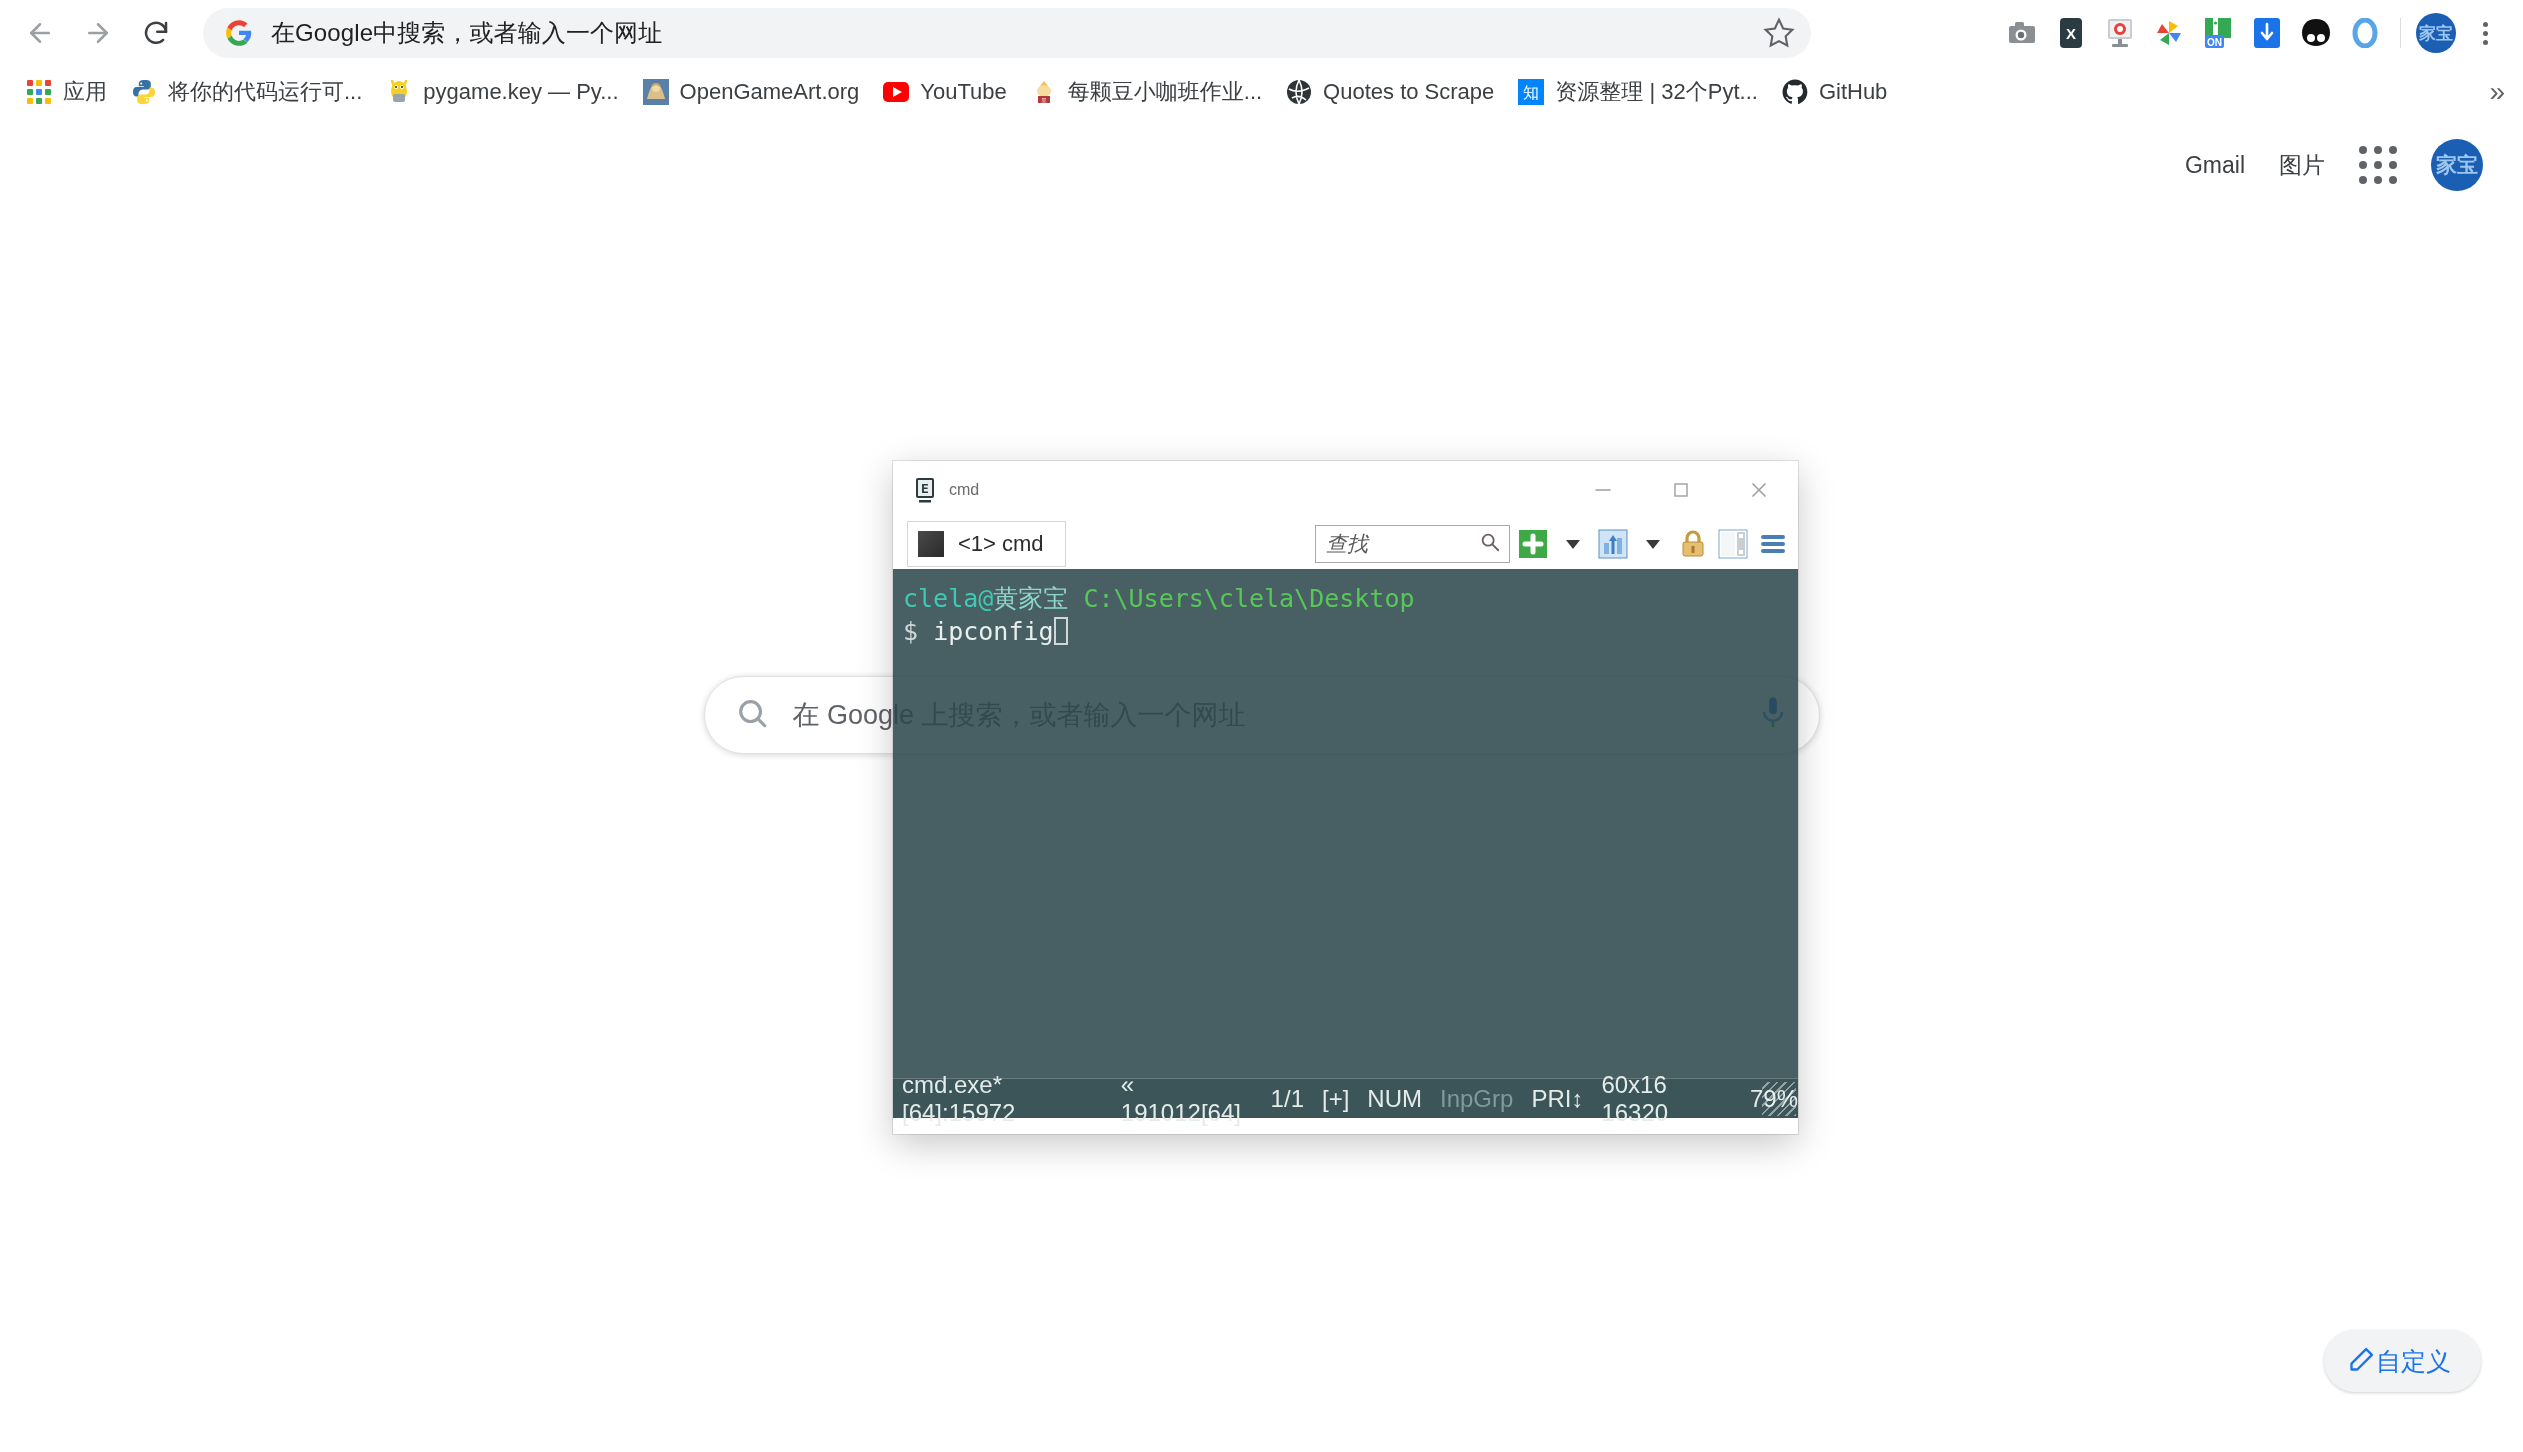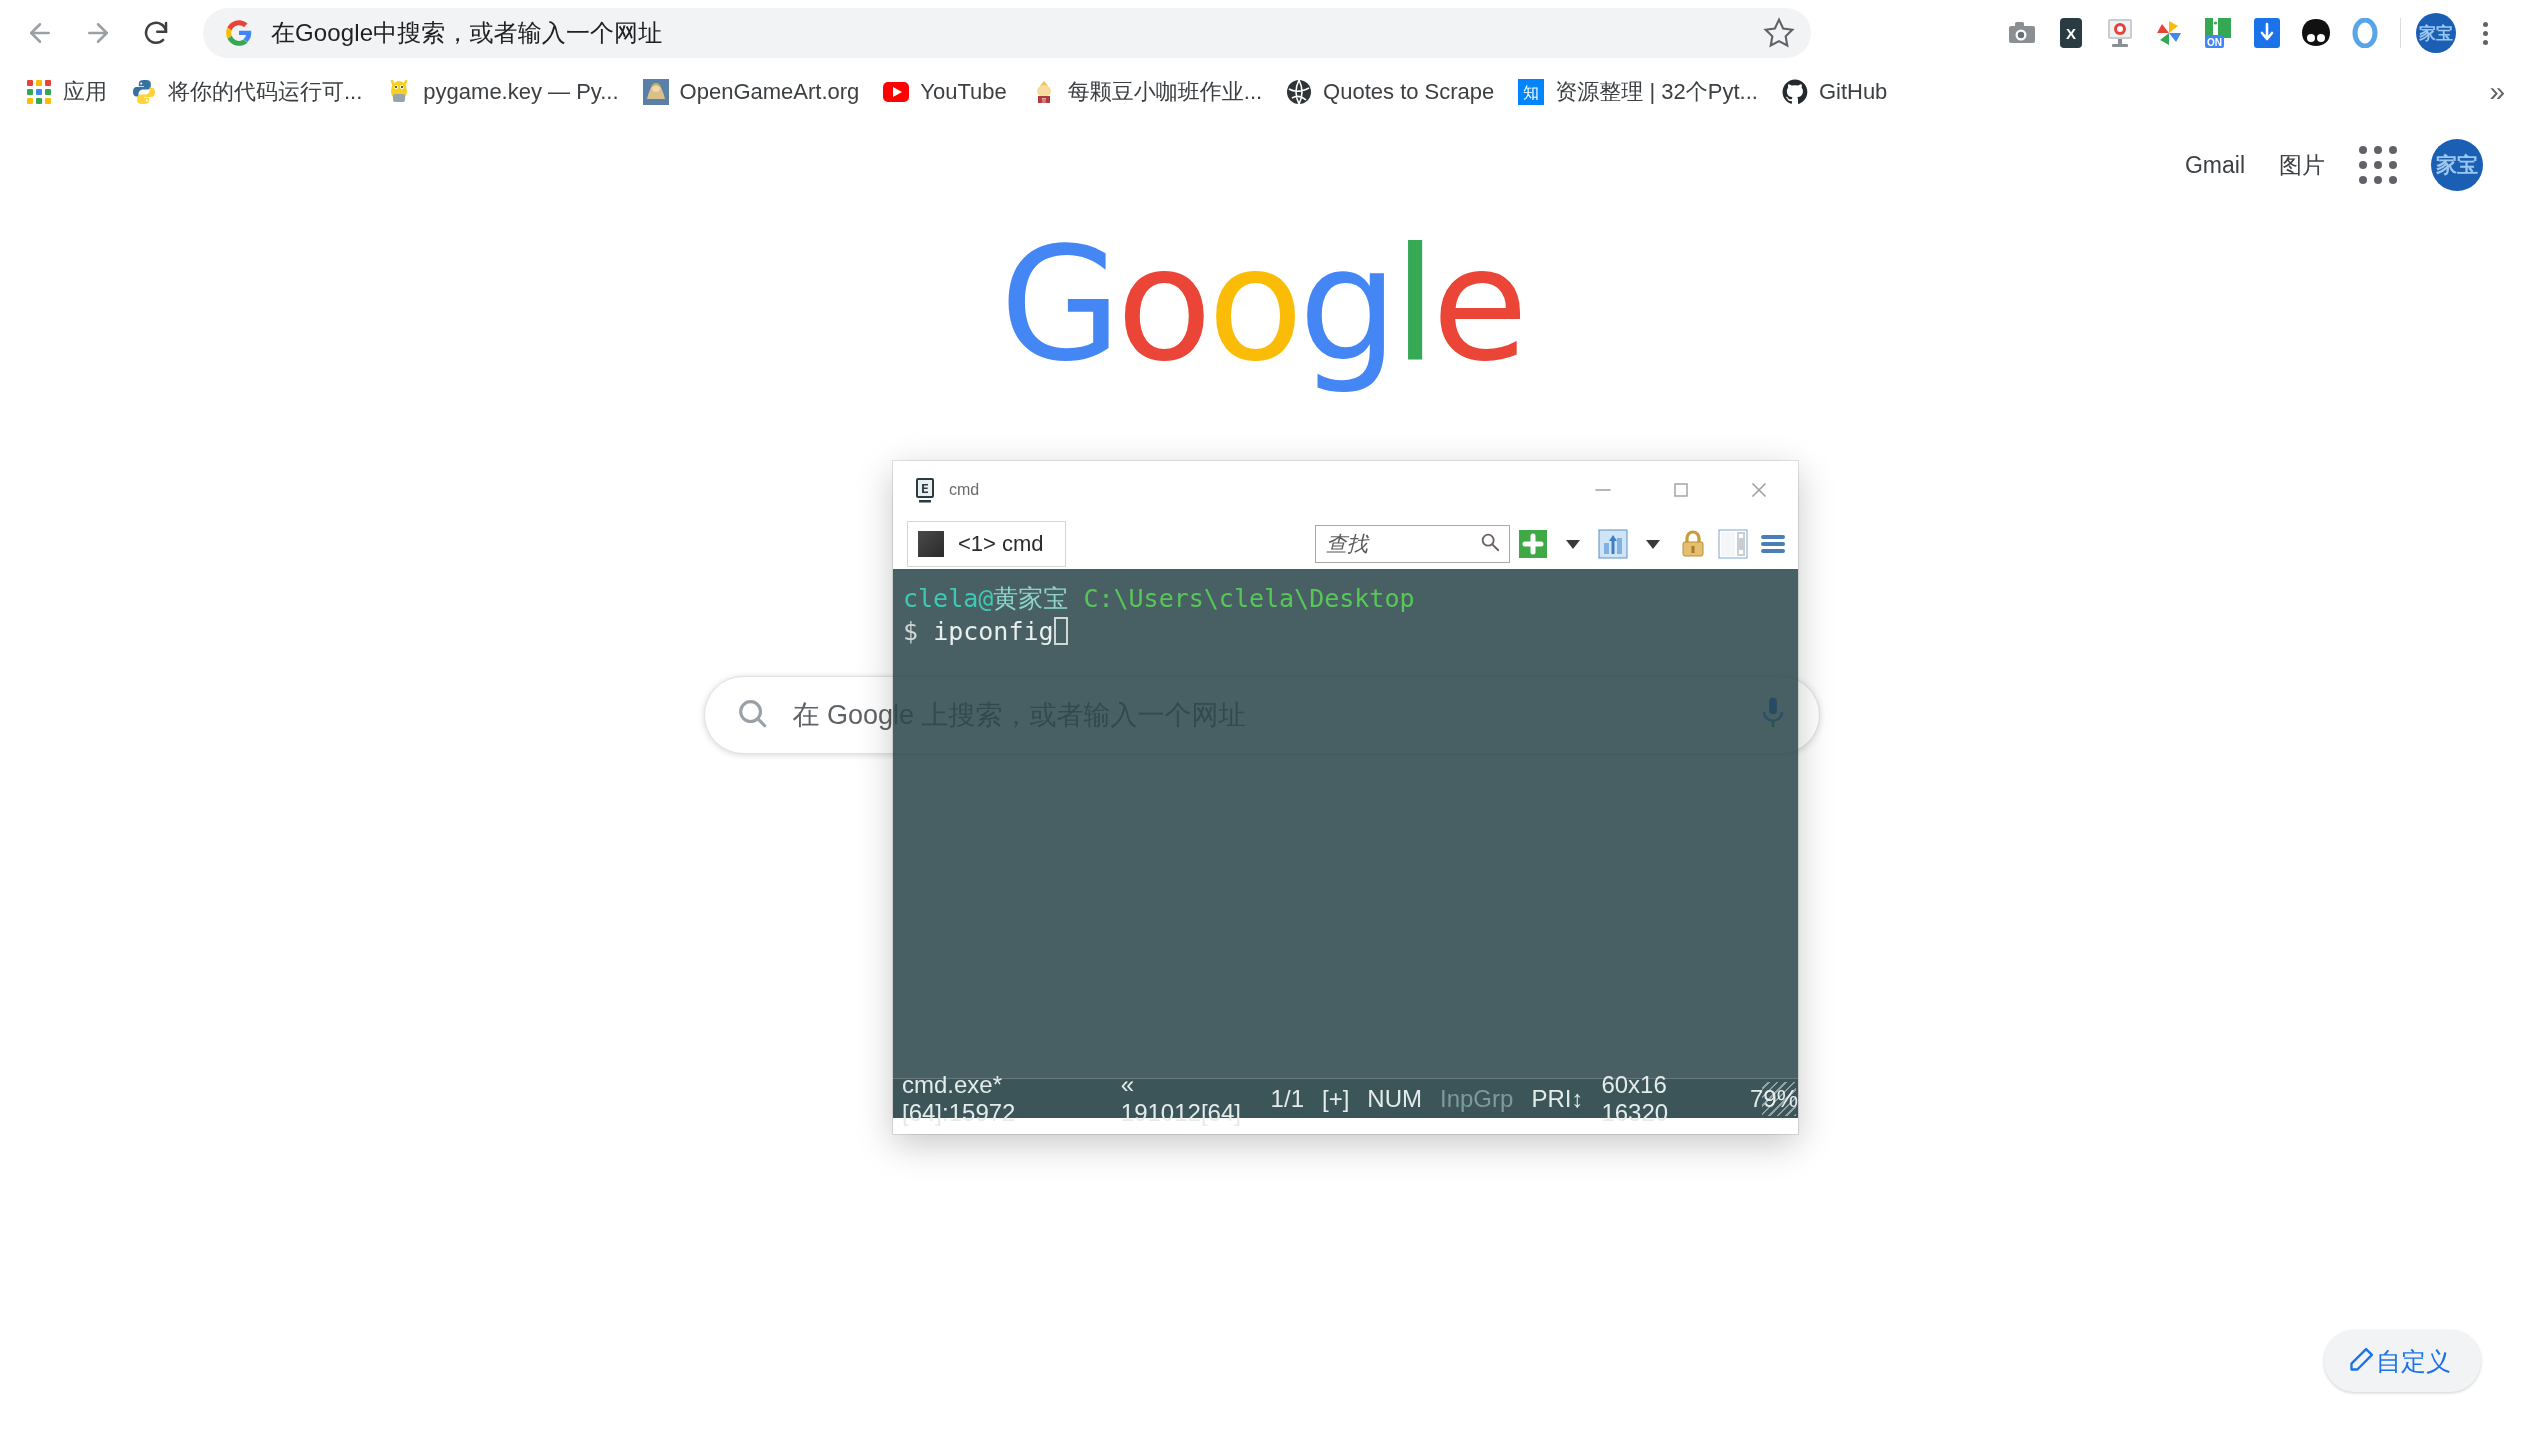--- a/index.html
+++ b/index.html
@@ -448,21 +448,20 @@
           <i></i>
           <i></i>
           <i></i>
           <i></i>
           <i></i>
           <i></i>
         </span>
       <div class="ntp-avatar">家宝</div>
     </div>
 
-    <div class="goog-logo" id="goog-logo"><span style="color: rgb(66, 133, 244);">G</span><span style="color: rgb(234, 67, 53);">o</span><span style="color: rgb(251, 188, 5);">o</span><span style="color: rgb(66, 133, 244);">g</span><span style="color: rgb(52, 168, 83);">l</span><span style="color: rgb(234, 67, 53);">e</span></div>
 
     <div class="ntp-search">
       <span class="ntp-search-icon">
         <svg width="34" height="34" viewBox="0 0 24 24" fill="none" stroke="#9aa0a6" stroke-width="2.2">
             <circle cx="11" cy="11" r="7"></circle>
             <line x1="16.2" y1="16.2" x2="21" y2="21" stroke-linecap="round"></line>
           </svg>
       </span>
       <span class="ntp-search-ph">在 Google 上搜索，或者输入一个网址</span>
       <span class="ntp-mic">

